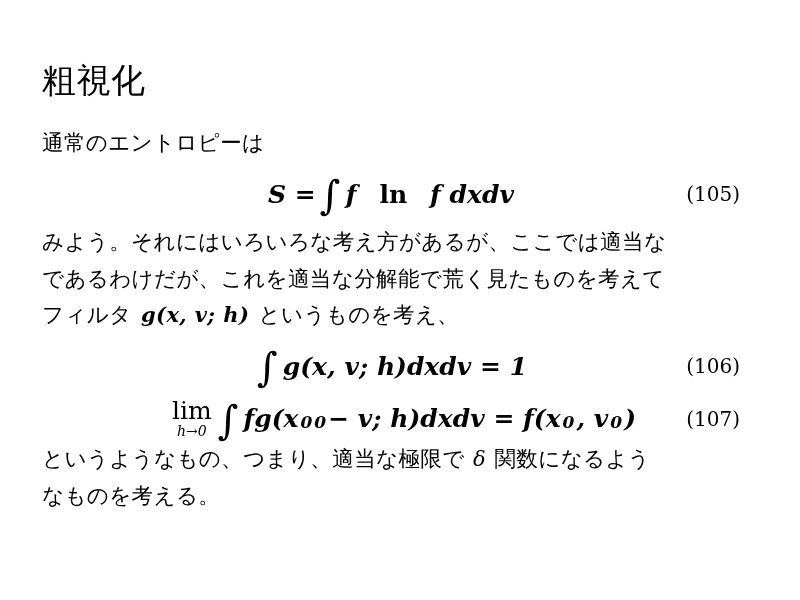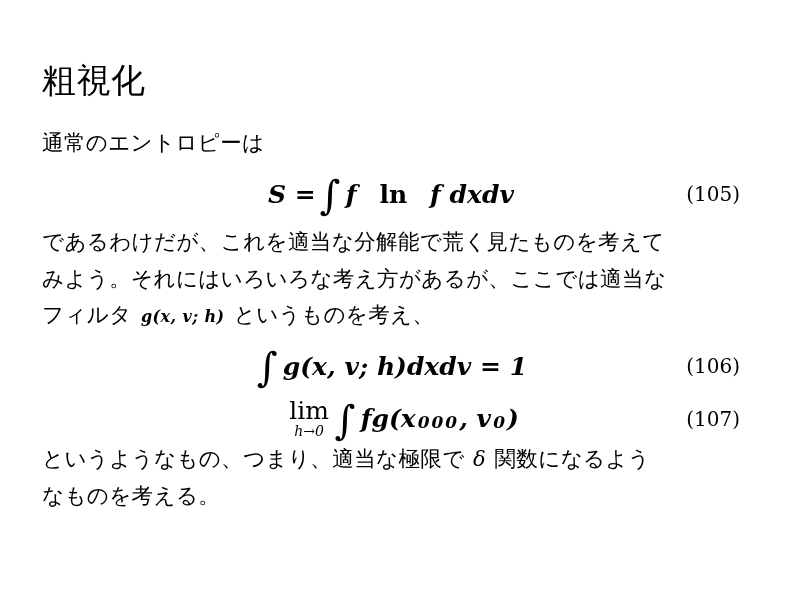--- a/index.html
+++ b/index.html
@@ -114,21 +114,21 @@
     font-style: italic;
     font-weight: normal;
     font-size: 14px;
     line-height: 1.1;
     margin-top: 1px;
   }
   .inline-math {
     font-family: "DejaVu Serif", serif;
     font-style: italic;
     font-weight: bold;
-    font-size: 16px;
+    font-size: 21px;
     padding: 0 3px;
   }
   .delta {
     font-family: "DejaVu Serif", serif;
     font-style: italic;
     font-size: 21px;
     padding: 0 2px;
   }
   .indent-eq {
     padding-left: 26px;
@@ -147,22 +147,22 @@
     <span class="eq-body">
       <span>S =</span>
       <span class="bigint">∫</span>
       <span>f</span>
       <span class="op roman">ln</span>
       <span>f dxdv</span>
     </span>
     <span class="eq-tag">(105)</span>
   </div>
 
+  <p class="body-text para">みよう。それにはいろいろな考え方があるが、ここでは適当な</p>
   <p class="body-text para">であるわけだが、これを適当な分解能で荒く見たものを考えて</p>
-  <p class="body-text para">みよう。それにはいろいろな考え方があるが、ここでは適当な</p>
   <p class="body-text para">
     <span>フィルタ</span>
     <span class="inline-math">g(x, v; h)</span>
     <span>というものを考え、</span>
   </p>
 
   <div class="eq-row">
     <span class="eq-body">
       <span class="bigint">∫</span>
       <span>g(x, v; h)dxdv = 1</span>
@@ -173,20 +173,21 @@
   <div class="eq-row tight">
     <span class="eq-body indent-eq">
       <span class="limwrap">
         <span class="lim-main">lim</span>
         <span class="lim-sub">h→0</span>
       </span>
       <span class="bigint">∫</span>
       <span>fg(x</span>
         <span class="sub">0</span>
         <span class="sub">0</span>
+        <span> − v; h)dxdv = f(x</span>
         <span class="sub">0</span>
         <span>, v</span>
         <span class="sub">0</span>
         <span>)</span>
     </span>
     <span class="eq-tag">(107)</span>
   </div>
 
   <p class="body-text para">
     <span>というようなもの、つまり、適当な極限で</span>

